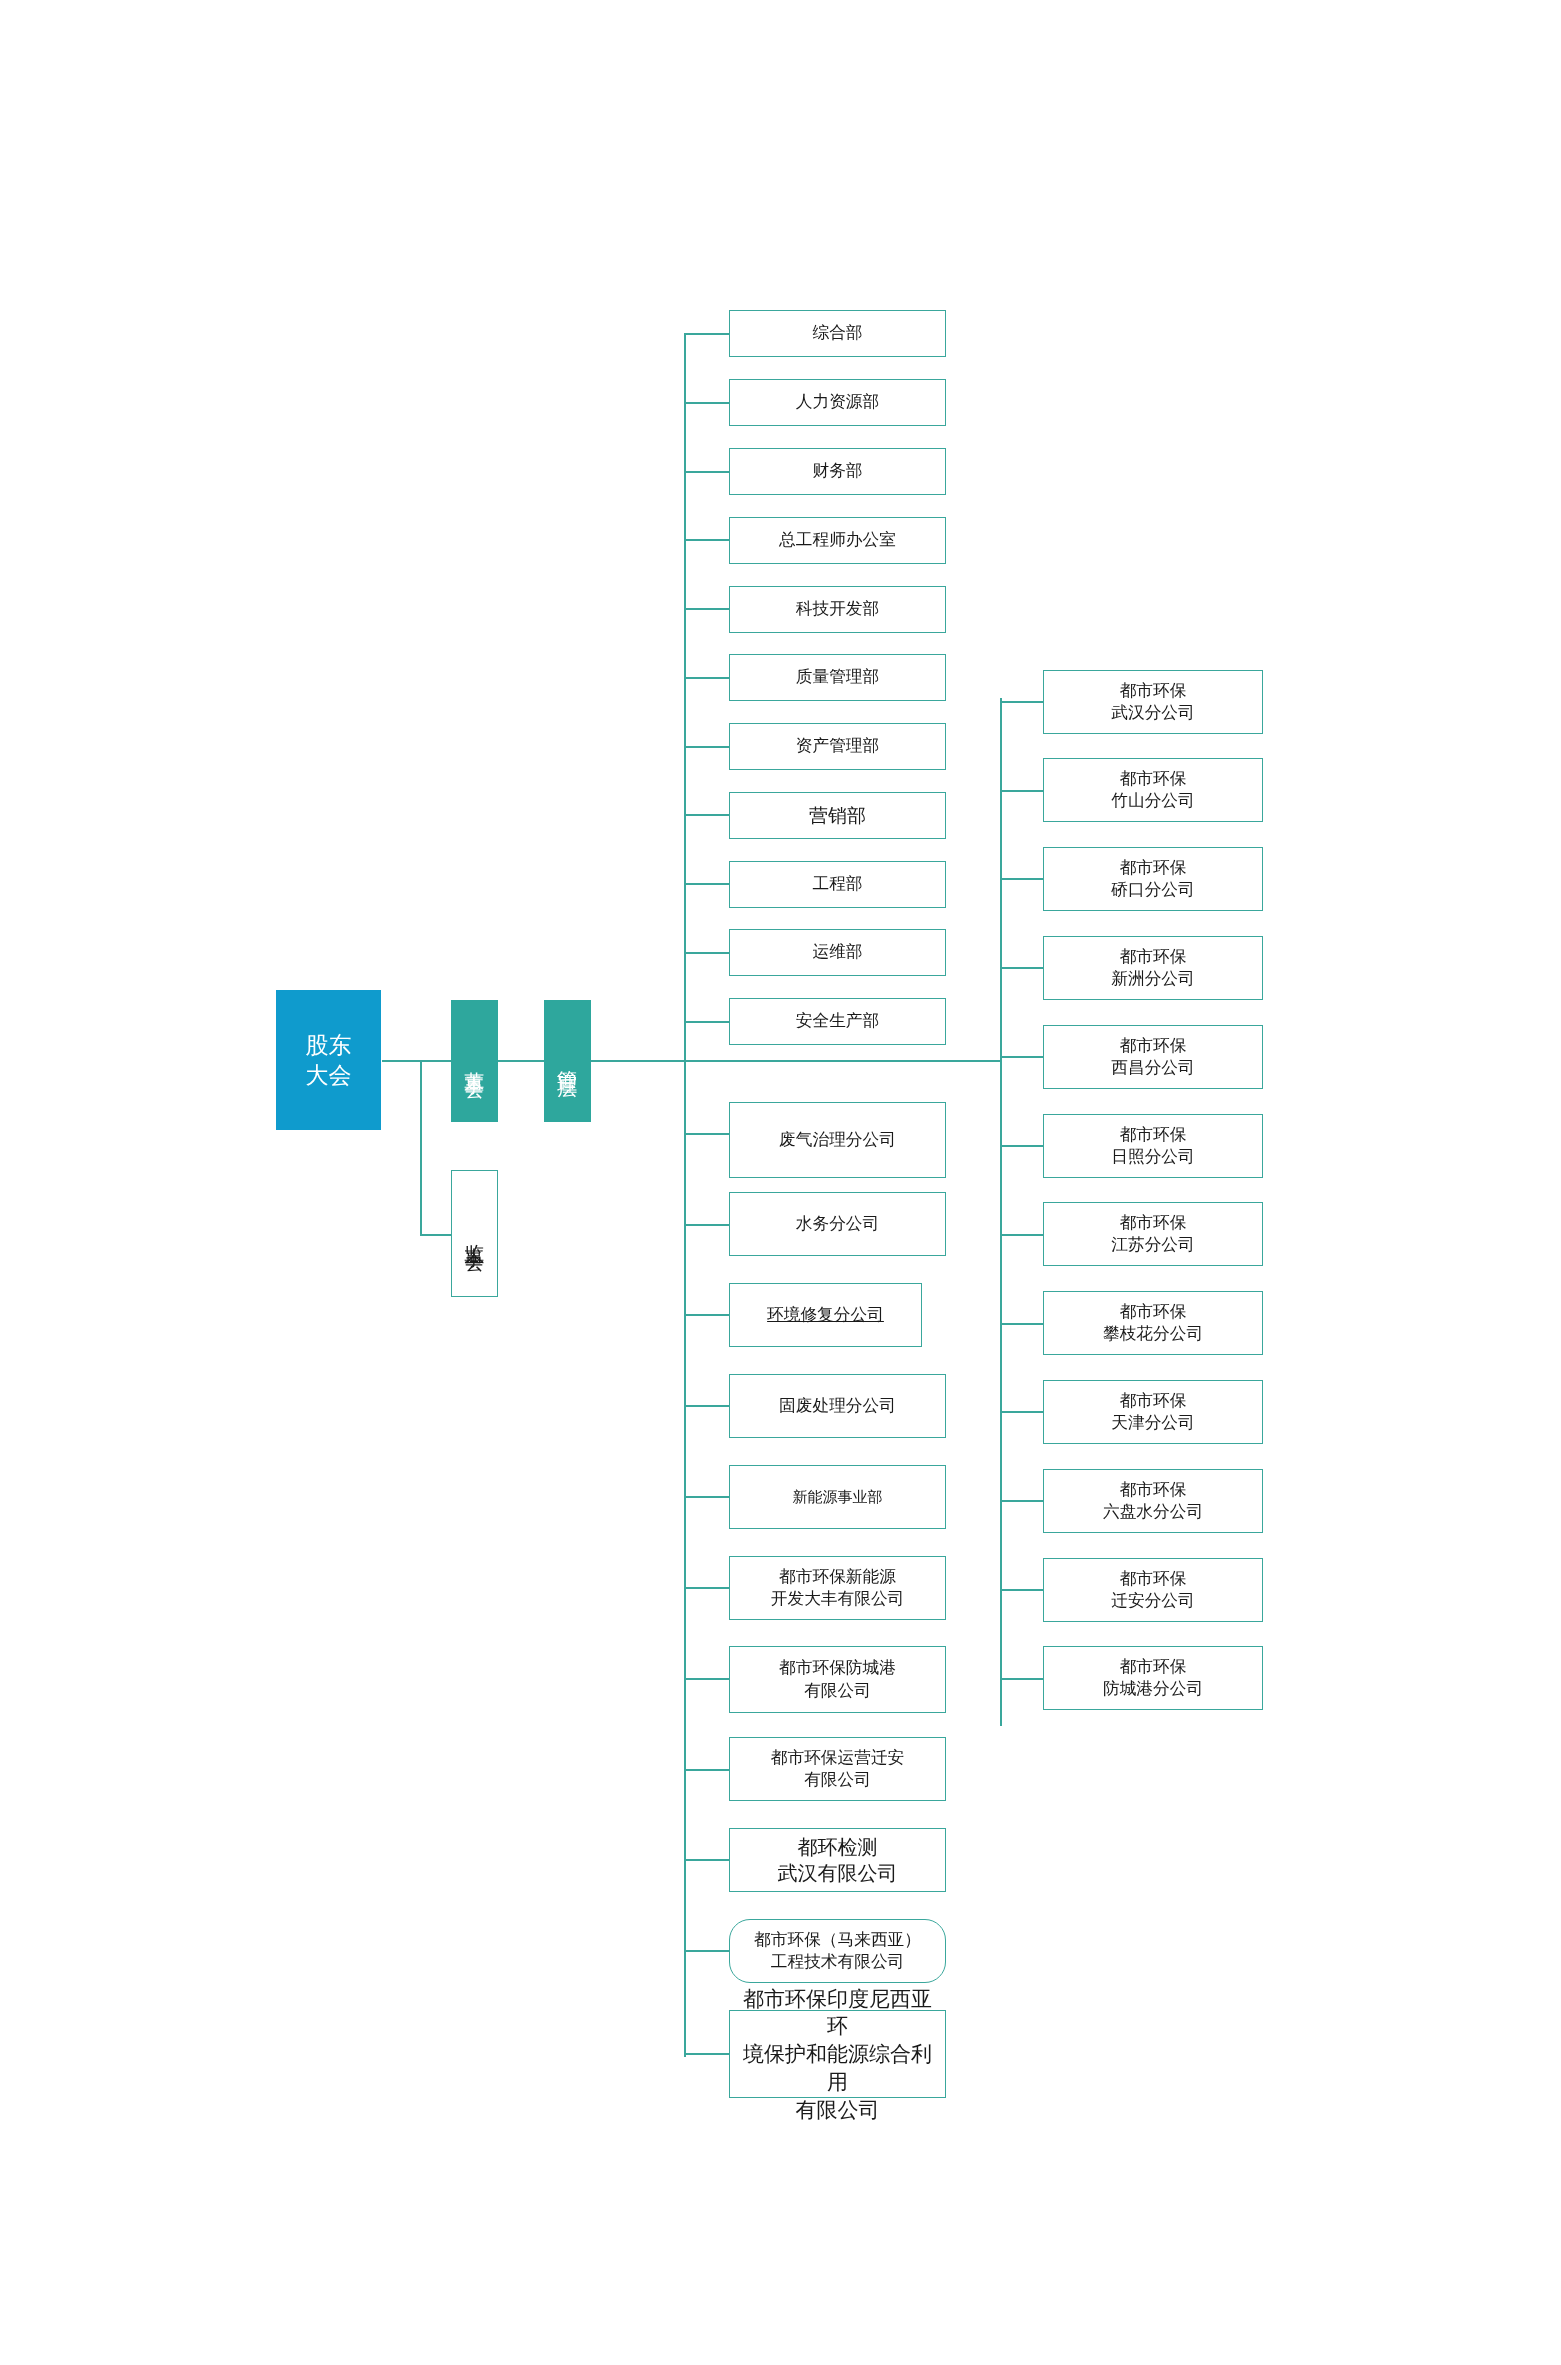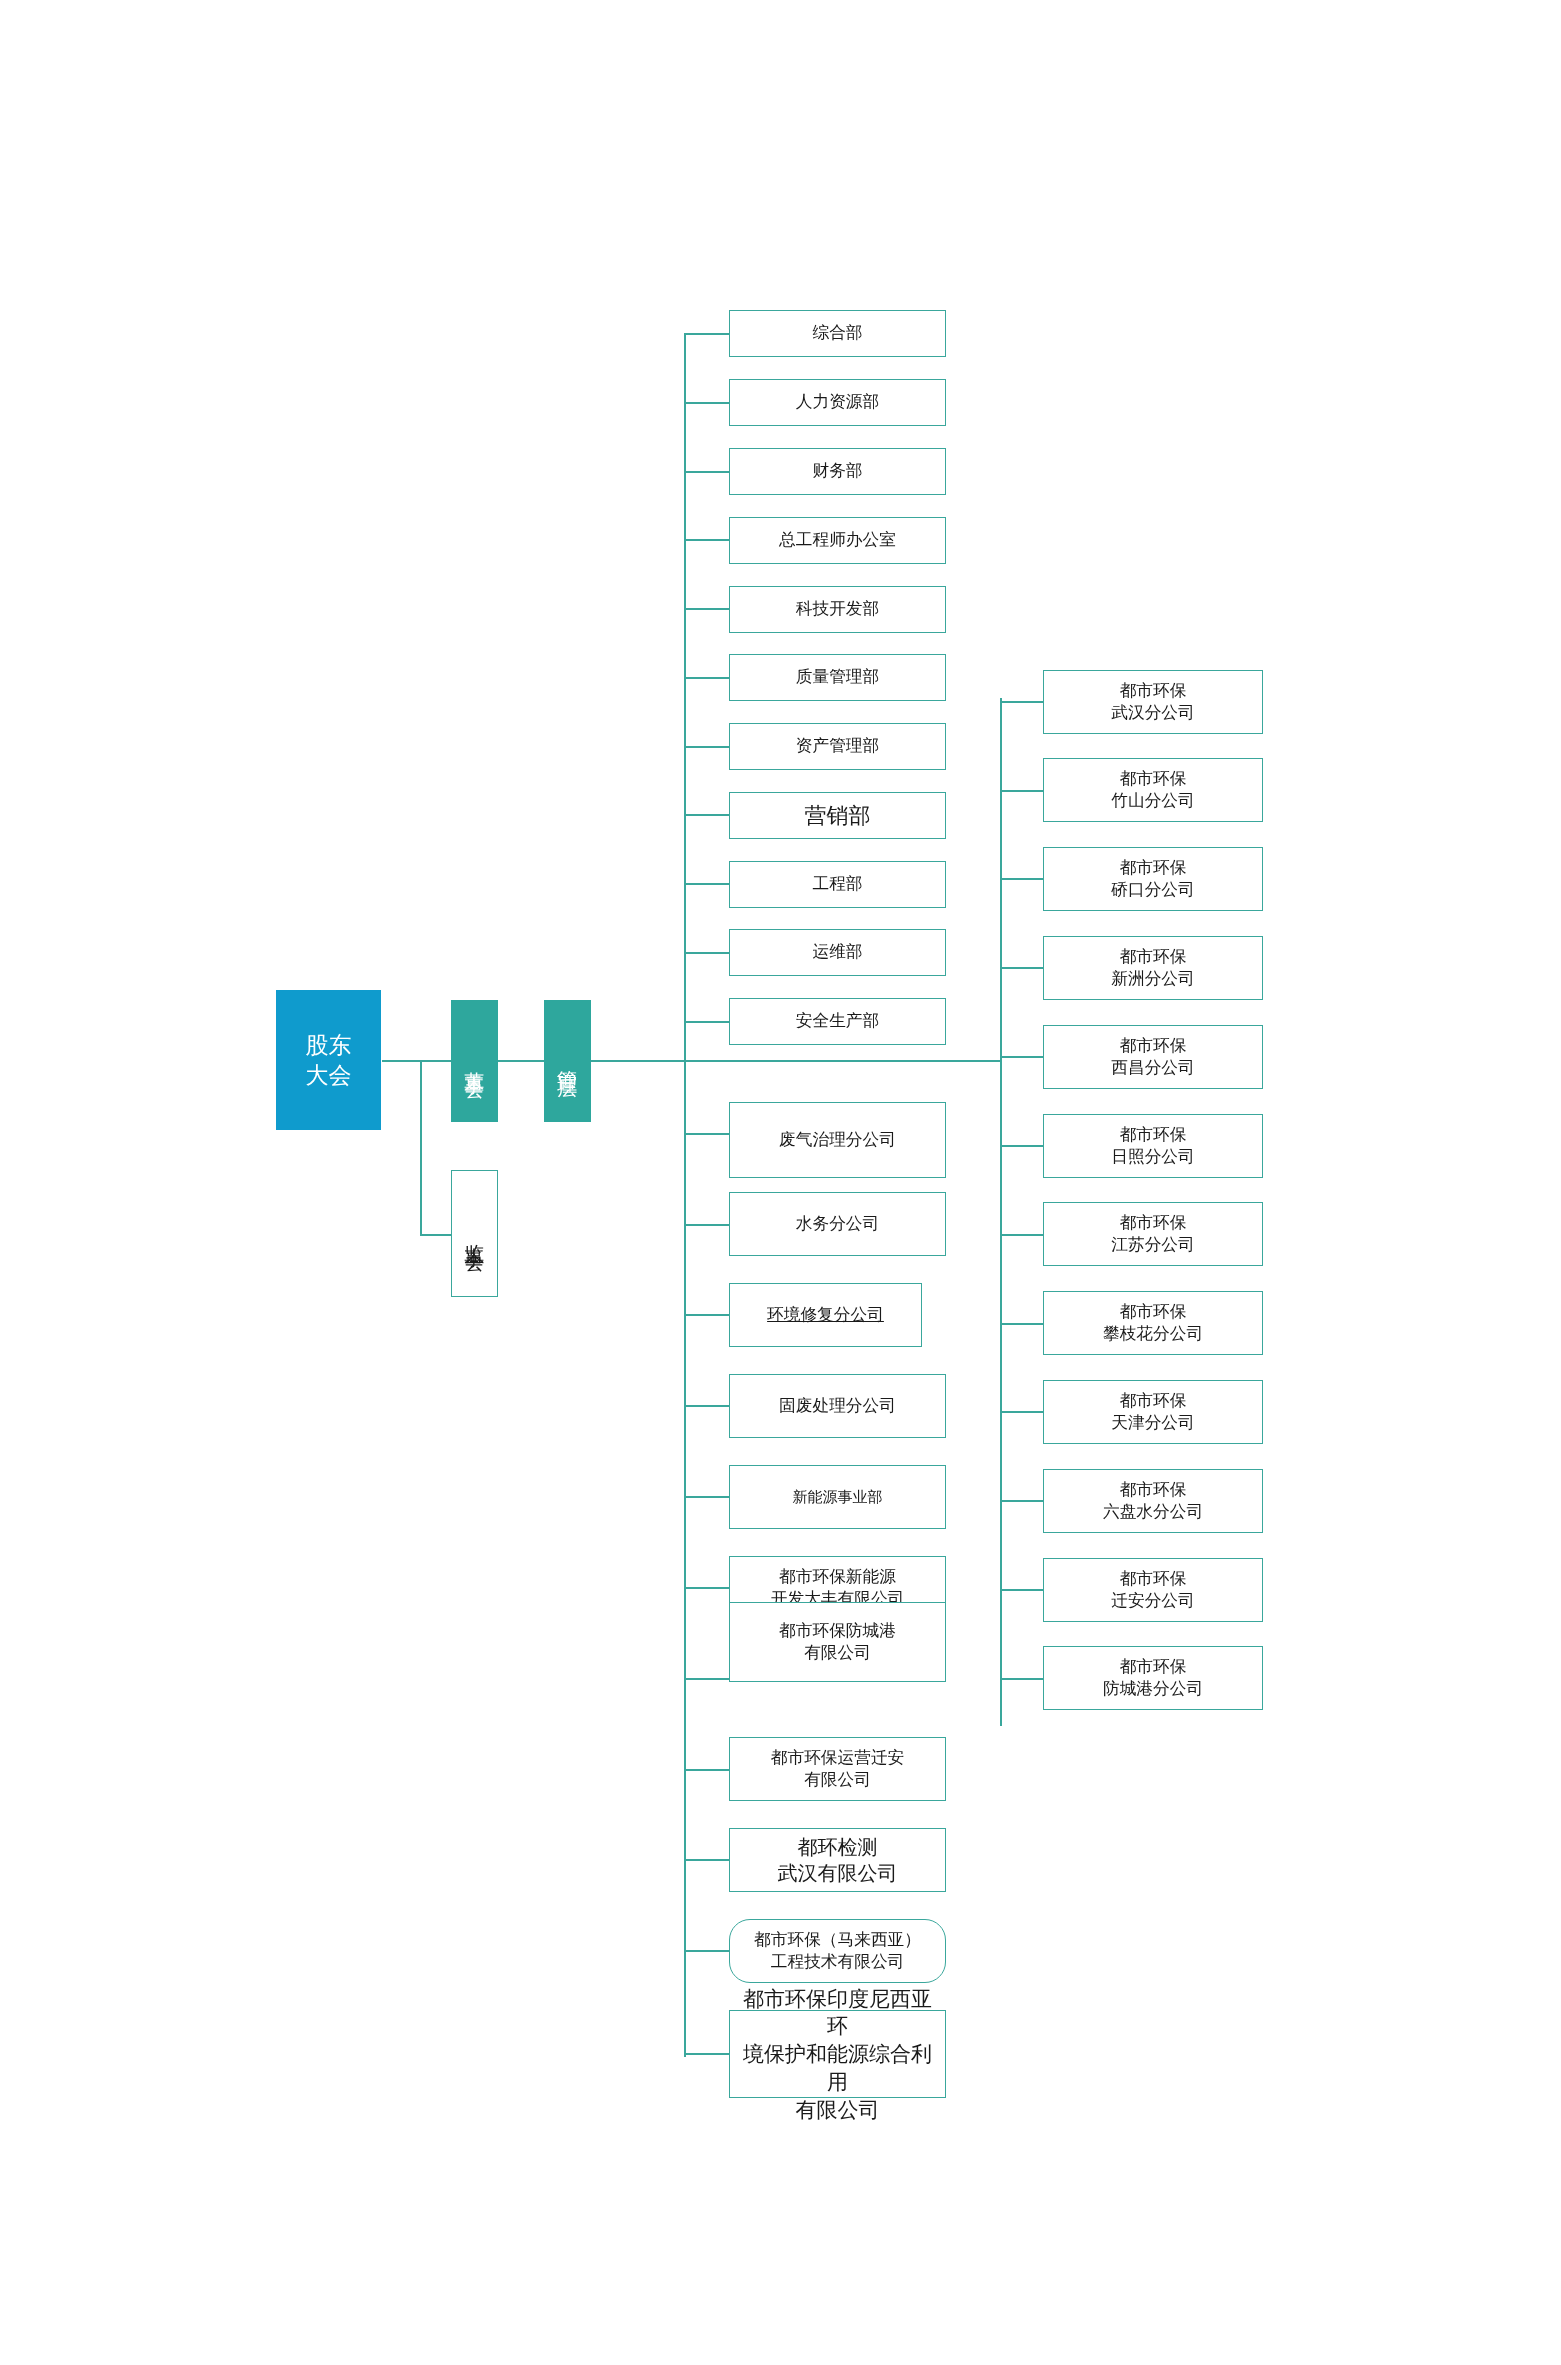--- a/index.html
+++ b/index.html
@@ -108,21 +108,21 @@
       </div>
       <div class="ln h" style="left: 684px; top: 608px; width: 45px;"></div>
       <div class="node outline" style="left: 729px; top: 654px; width: 217px; height: 47px; font-size: 16.7px;">
         <span class="txt" style="white-space: pre-line;">质量管理部</span>
       </div>
       <div class="ln h" style="left: 684px; top: 677px; width: 45px;"></div>
       <div class="node outline" style="left: 729px; top: 723px; width: 217px; height: 47px; font-size: 16.7px;">
         <span class="txt" style="white-space: pre-line;">资产管理部</span>
       </div>
       <div class="ln h" style="left: 684px; top: 746px; width: 45px;"></div>
-      <div class="node outline" style="left: 729px; top: 792px; width: 217px; height: 47px; font-size: 22px;">
+      <div class="node outline" style="left: 729px; top: 792px; width: 217px; height: 47px; font-size: 19px;">
         <span class="txt" style="white-space: pre-line;">营销部</span>
       </div>
       <div class="ln h" style="left: 684px; top: 814px; width: 45px;"></div>
       <div class="node outline" style="left: 729px; top: 861px; width: 217px; height: 47px; font-size: 16.7px;">
         <span class="txt" style="white-space: pre-line;">工程部</span>
       </div>
       <div class="ln h" style="left: 684px; top: 883px; width: 45px;"></div>
       <div class="node outline" style="left: 729px; top: 929px; width: 217px; height: 47px; font-size: 16.7px;">
         <span class="txt" style="white-space: pre-line;">运维部</span>
       </div>
@@ -149,21 +149,21 @@
       <div class="ln h" style="left: 684px; top: 1405px; width: 45px;"></div>
       <div class="node outline" style="left: 729px; top: 1465px; width: 217px; height: 64px; font-size: 15px;">
         <span class="txt" style="white-space: pre-line;">新能源事业部</span>
       </div>
       <div class="ln h" style="left: 684px; top: 1496px; width: 45px;"></div>
       <div class="node outline" style="left: 729px; top: 1556px; width: 217px; height: 64px; font-size: 16.7px;">
         <span class="txt" style="white-space: pre-line;">都市环保新能源
 开发大丰有限公司</span>
       </div>
       <div class="ln h" style="left: 684px; top: 1587px; width: 45px;"></div>
-      <div class="node outline" style="left: 729px; top: 1602px; width: 217px; height: 80px; font-size: 16.7px;">
+      <div class="node outline" style="left: 729px; top: 1646px; width: 217px; height: 67px; font-size: 16.7px;">
         <span class="txt" style="white-space: pre-line;">都市环保防城港
 有限公司</span>
       </div>
       <div class="ln h" style="left: 684px; top: 1678px; width: 45px;"></div>
       <div class="node outline" style="left: 729px; top: 1737px; width: 217px; height: 64px; font-size: 16.7px;">
         <span class="txt" style="white-space: pre-line;">都市环保运营迁安
 有限公司</span>
       </div>
       <div class="ln h" style="left: 684px; top: 1769px; width: 45px;"></div>
       <div class="node outline" style="left: 729px; top: 1828px; width: 217px; height: 64px; font-size: 20px;">

